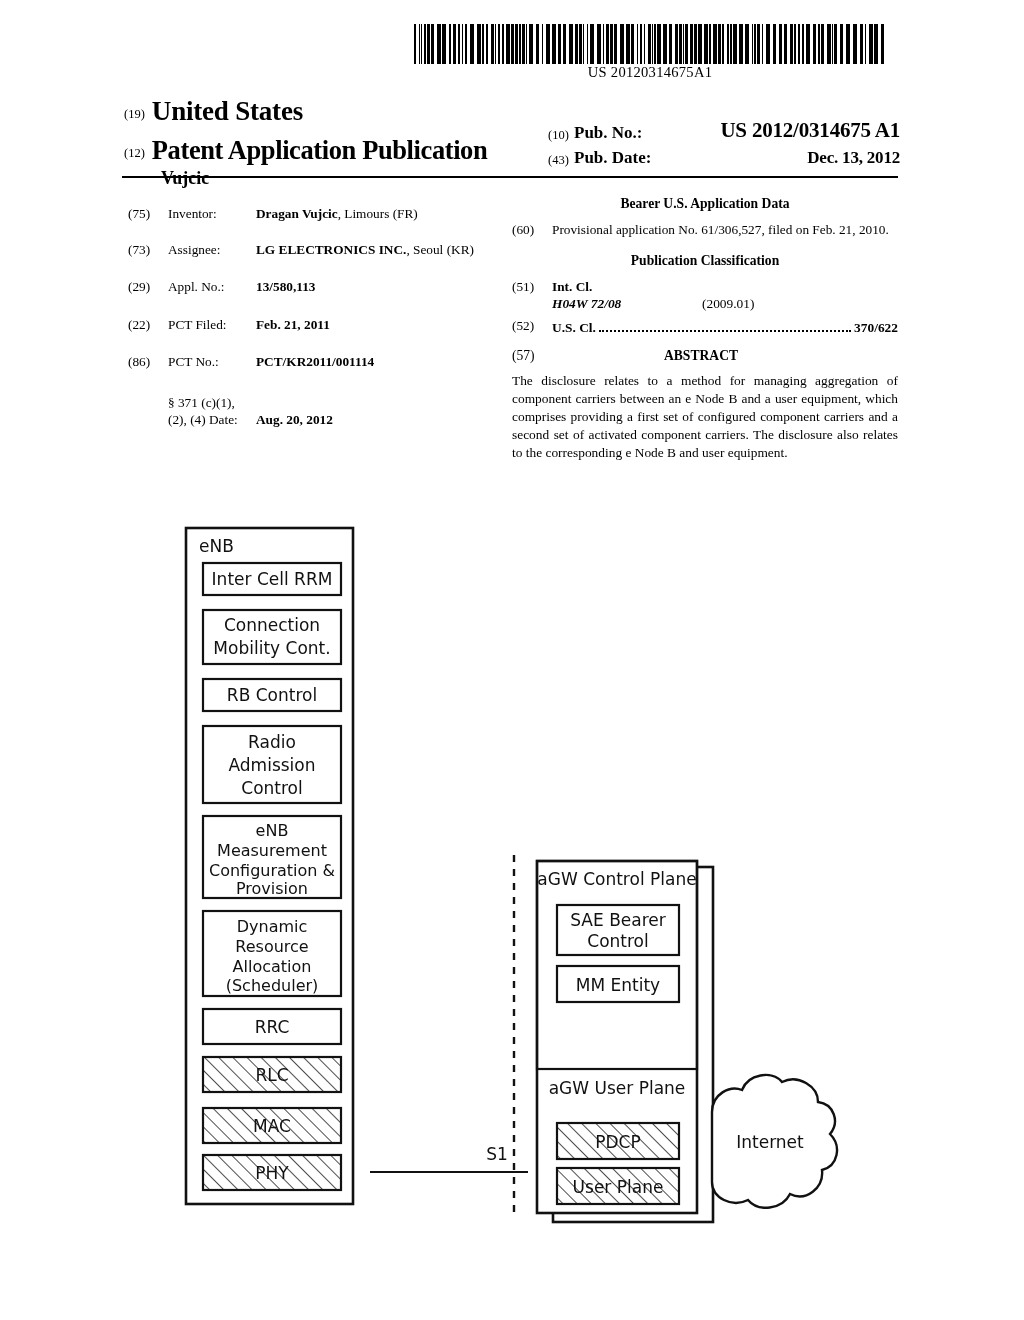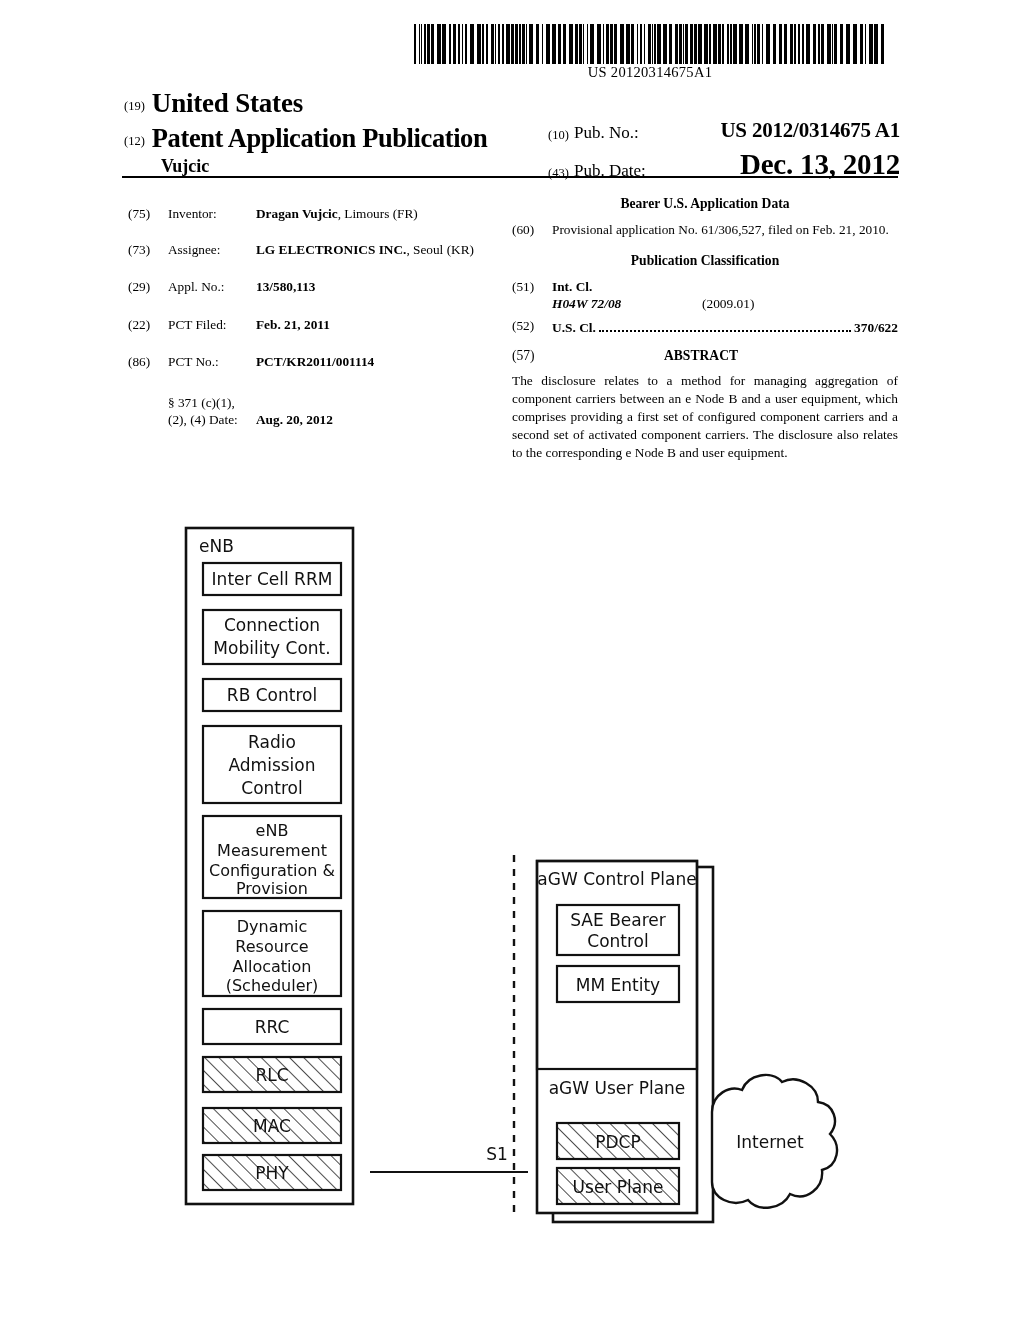--- a/index.html
+++ b/index.html
@@ -50,20 +50,21 @@
   
   .hdr-left {
     position: absolute;
     left: 124px;
     top: 88px;
     width: 420px;
   }
   .hdr-line {
     display: block;
     white-space: nowrap;
+    margin-top: 8px;
   }
   .paren-sm {
     font-size: 12.5px;
     vertical-align: 2px;
     letter-spacing: 0;
   }
   .us-title {
     font-size: 27px;
     font-weight: bold;
     letter-spacing: -0.2px;
@@ -97,31 +98,31 @@
     margin-bottom: 5px;
   }
   .hr-tag {
     font-size: 12.5px;
     width: 26px;
     flex: none;
     vertical-align: 2px;
   }
   .hr-label {
     font-size: 17px;
-    font-weight: normal;
+    font-weight: bold;
     flex: none;
   }
   .hr-value {
     font-size: 21.5px;
     font-weight: bold;
     margin-left: auto;
     letter-spacing: -0.2px;
   }
   .hr-value.pubno { font-size: 21px; }
-  .hr-value.pubdate { font-size: 29px; }
+  .hr-value.pubdate { font-size: 17px; }
 
   .rule {
     position: absolute;
     left: 122px;
     top: 176px;
     width: 776px;
     height: 2px;
     background: #000;
   }
 

